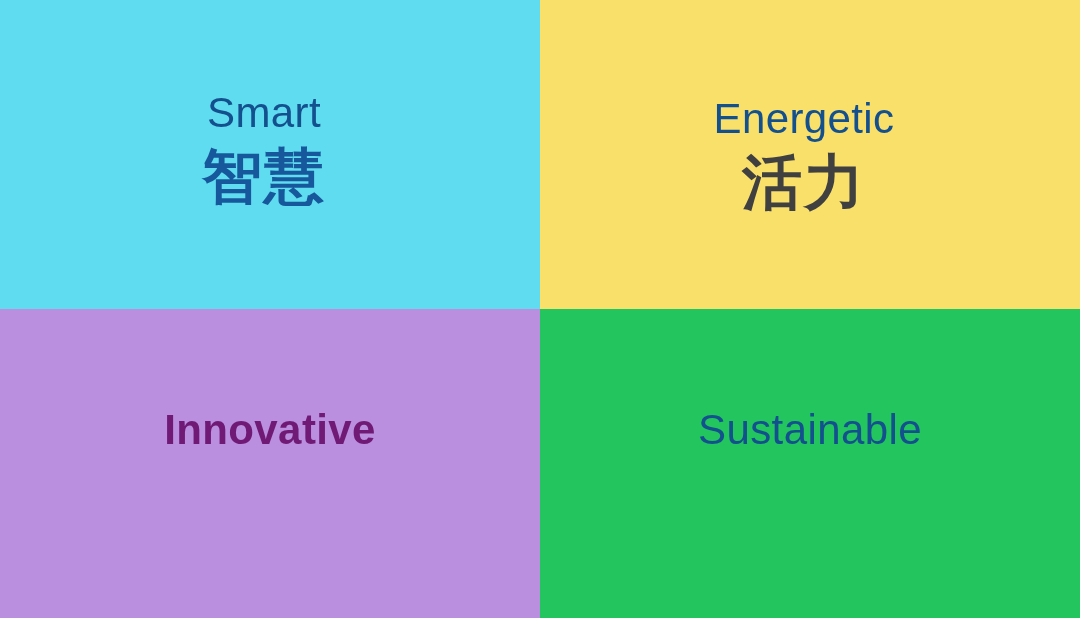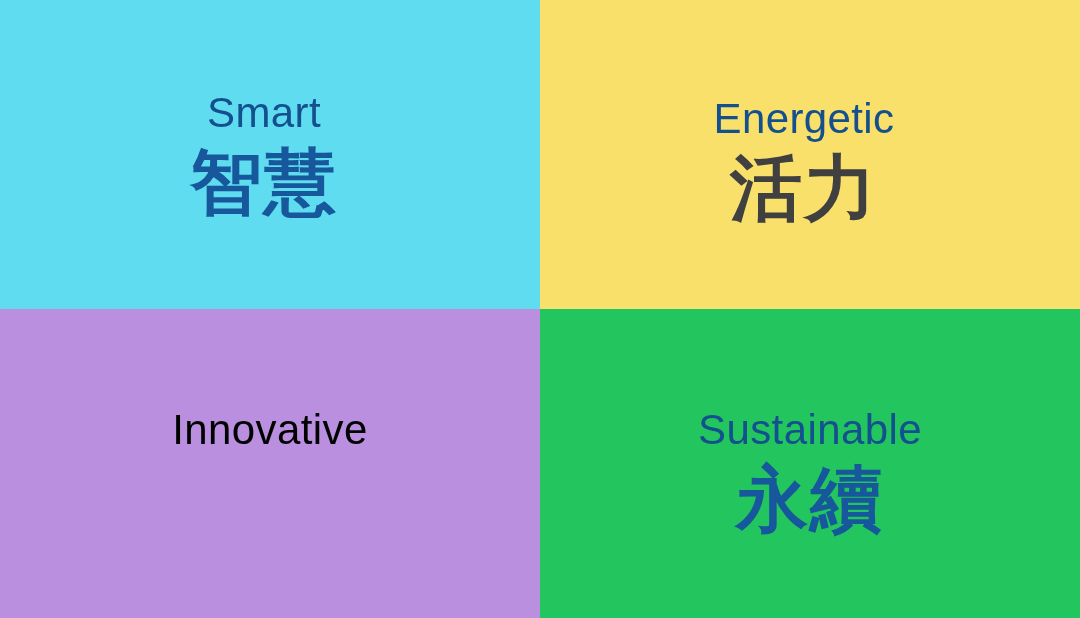--- a/index.html
+++ b/index.html
@@ -50,21 +50,21 @@
     font-size: 42px;
     font-weight: 400;
     letter-spacing: 0.4px;
     line-height: 1.0;
     white-space: nowrap;
     margin: 0;
     padding: 0;
   }
   .label-zh {
     font-family: "DejaVu Sans", "Liberation Sans", sans-serif;
-    font-size: 72px;
+    font-size: 60px;
     font-weight: 700;
     line-height: 1.0;
     letter-spacing: 2px;
     white-space: nowrap;
     margin: 12px;
     padding: 0;
     margin-top: 12px;
   }
   
   .panel.smart .stack      { padding-top: 92px;  padding-right: 12px; }
@@ -87,25 +87,24 @@
 
     <div class="panel energetic" style="background: rgb(249, 224, 106);">
       <div class="stack">
         <div class="label-en" style="color: rgb(20, 80, 142);">Energetic</div>
         <div class="label-zh" style="color: #404040;">活力</div>
       </div>
     </div>
 
     <div class="panel innovative" style="background: rgb(186, 143, 224);">
       <div class="stack">
-        <div class="label-en" style="color: #000000;">Innovative</div>
+        <div class="label-en" style="color: #701a75; font-weight: bold;">Innovative</div>
       </div>
     </div>
 
     <div class="panel sustainable" style="background: #22c55e; padding-left: 44px;">
       <div class="stack">
         <div class="label-en" style="color: rgb(20, 80, 142);">Sustainable</div>
-        <div class="label-zh" style="color: rgb(22, 88, 155);">永續</div>
       </div>
     </div>
 
   </div>
 </div>
 
 </body></html>

